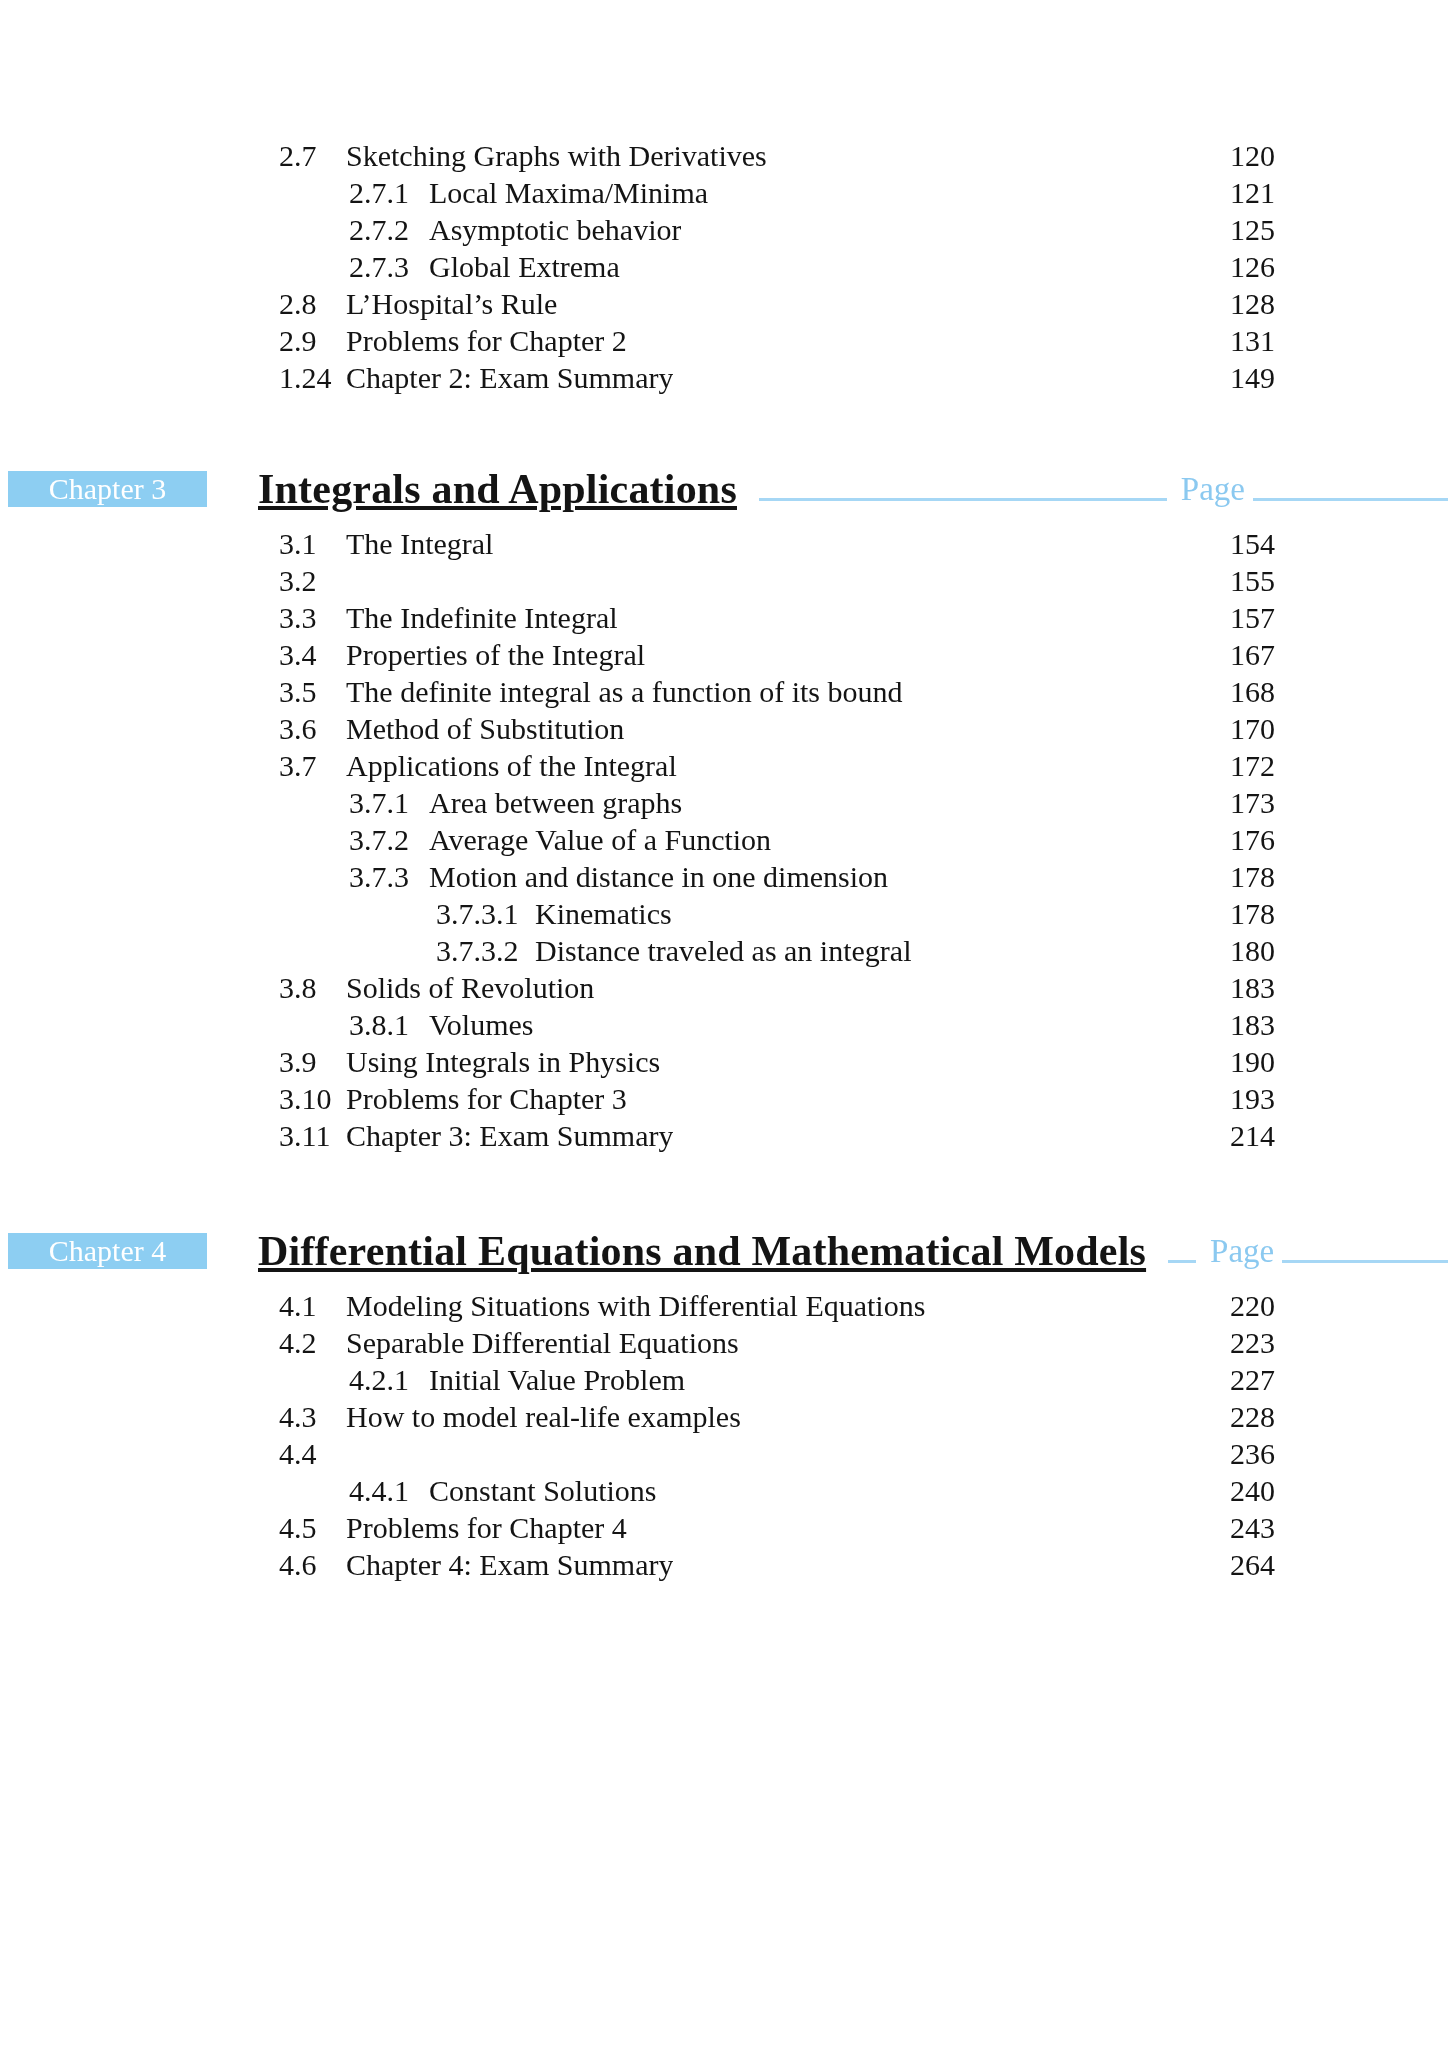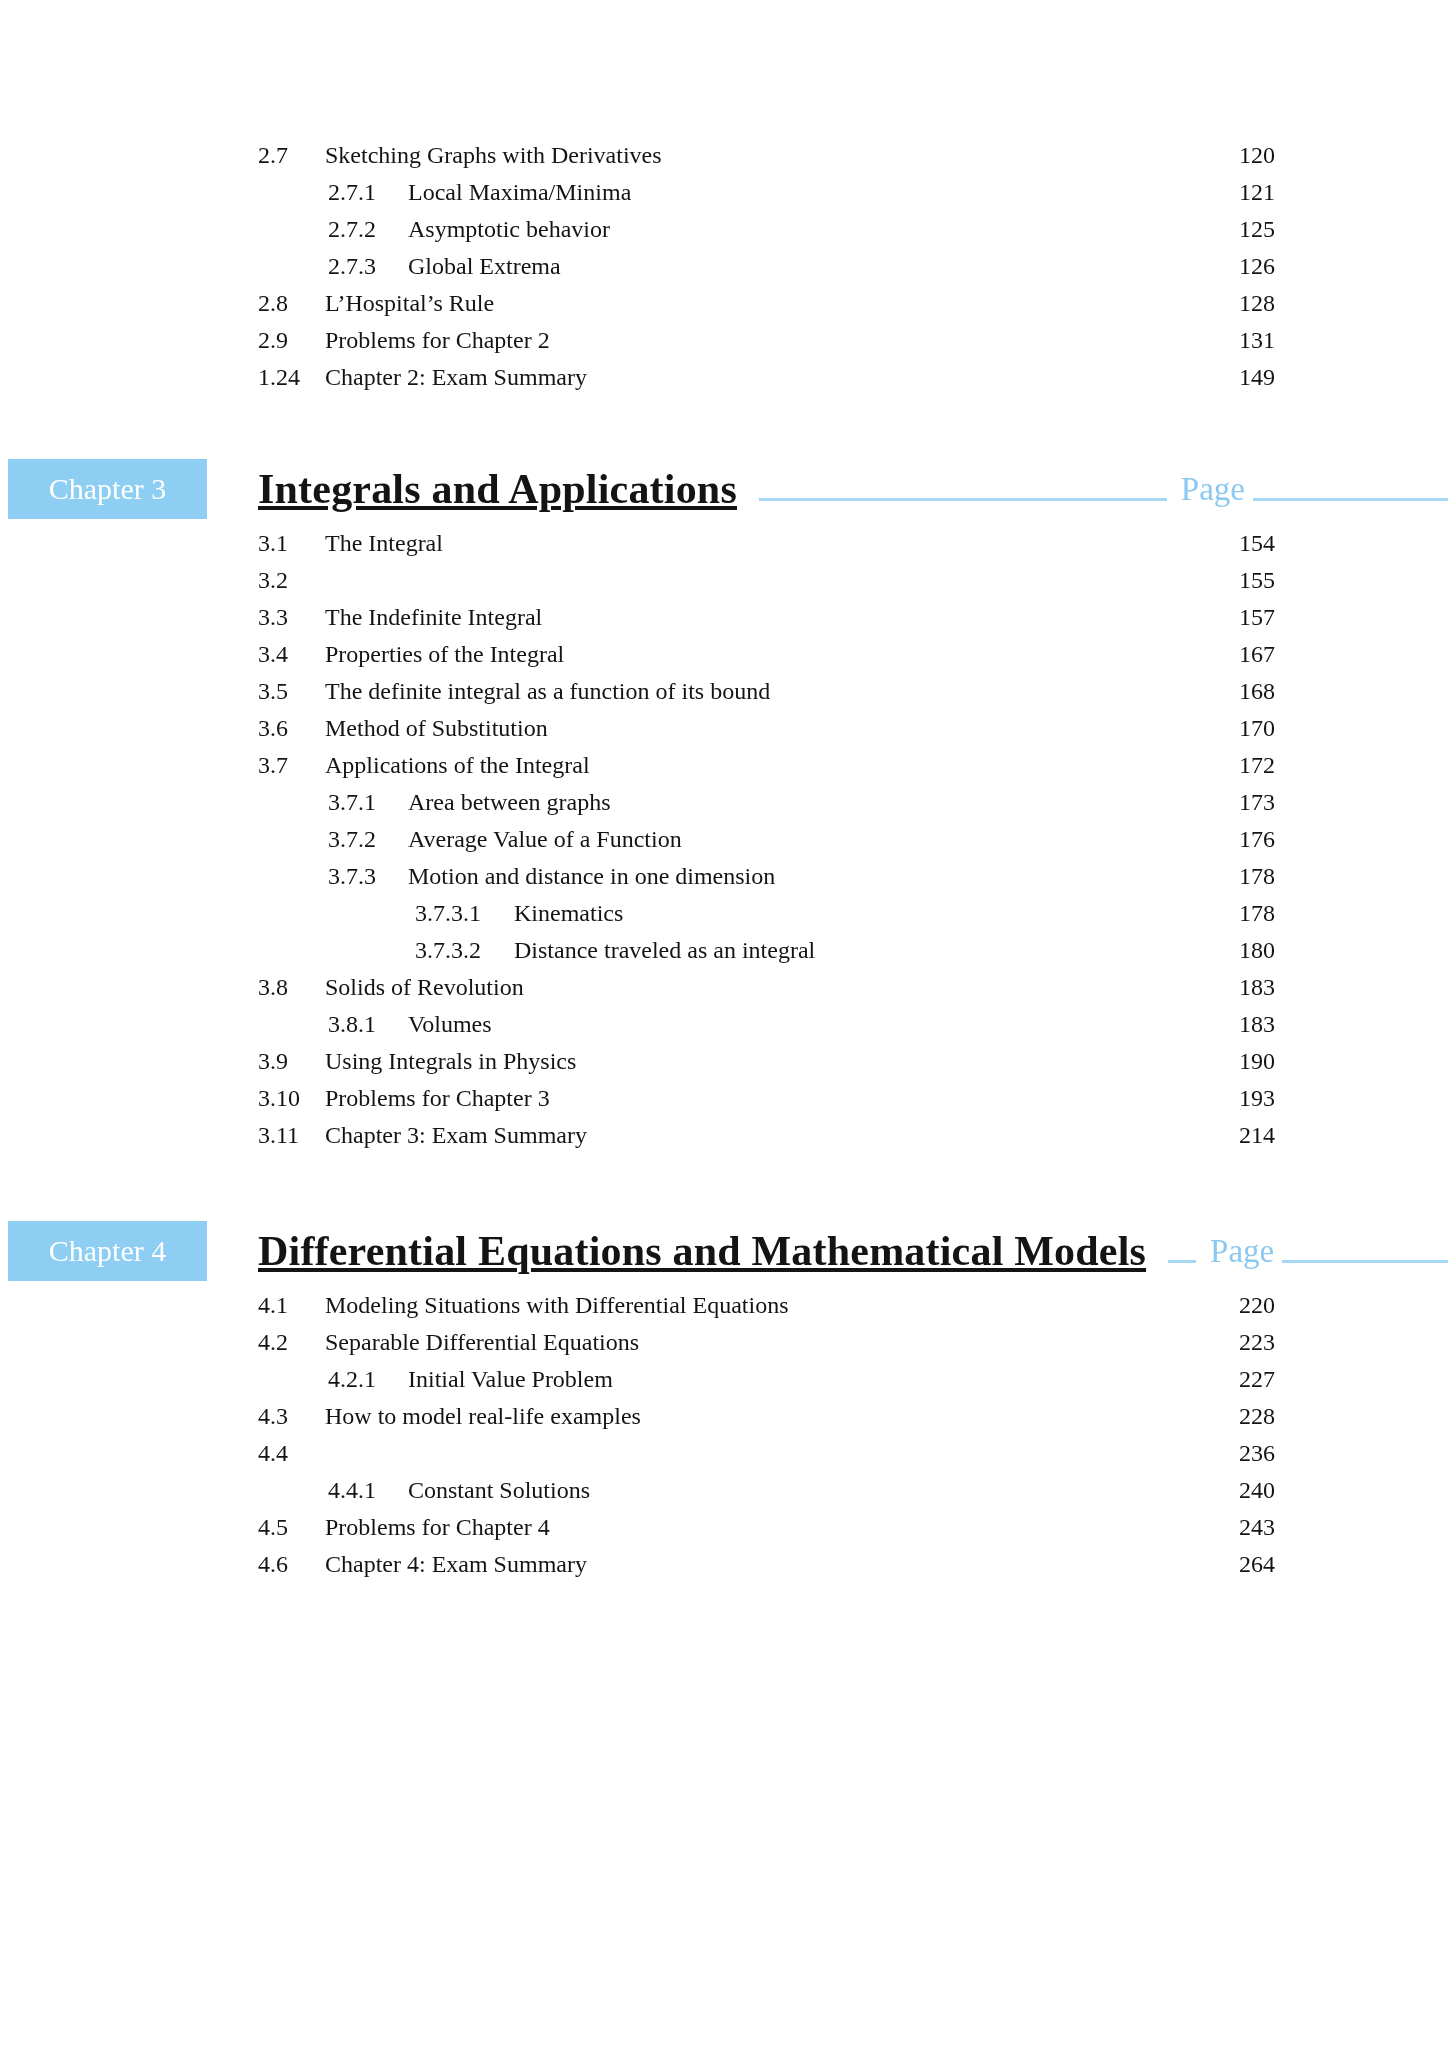--- a/index.html
+++ b/index.html
@@ -14,39 +14,39 @@
     width:1448px;height:2048px;background:#ffffff;overflow:hidden;
     font-family:"Liberation Serif", serif;color:var(--text);
   }
   .page{position:relative;width:1448px;height:2048px;}
 
   
   .entries-block{display:block;}
   .continuation{margin-top:137px;}
   .entry{
     display:flex;align-items:center;
-    height:37px;line-height:37px;font-size:24px;
+    height:37px;line-height:37px;font-size:30px;
     padding-left:258px;padding-right:173px;
-    white-space:nowrap;cursor:pointer;
+    white-space:nowrap;cursor:pointer;margin-left:21px;
   }
   .entry .num{flex:0 0 auto;}
   .lvl-0 .num{width:67px;}
   .lvl-1 .num{margin-left:70px;width:80px;}
   .lvl-2 .num{margin-left:157px;width:99px;}
   .entry .title{flex:0 1 auto;overflow:hidden;}
   .entry .pageno{margin-left:auto;padding-left:20px;}
 
   
   .chapter-block{margin-top:71px;}
   .chapter-block + .chapter-block{margin-top:75px;}
   .chapter-header{
     display:flex;align-items:center;height:44px;width:1448px;
   }
   .badge{
-    flex:0 0 auto;width:199px;height:60px;margin-left:8px;
+    flex:0 0 auto;width:199px;height:36px;margin-left:8px;
     background:var(--accent);color:var(--badgetext);
     font-size:30px;display:flex;align-items:center;justify-content:center;
   }
   .chapter-title{
     margin:0 0 0 51px;font-size:42px;font-weight:bold;
     white-space:nowrap;flex:0 0 auto;letter-spacing:0.2px;text-decoration:underline;
   }
   .rule{
     height:3px;background:var(--rule);
     align-self:flex-end;margin-bottom:10px;

